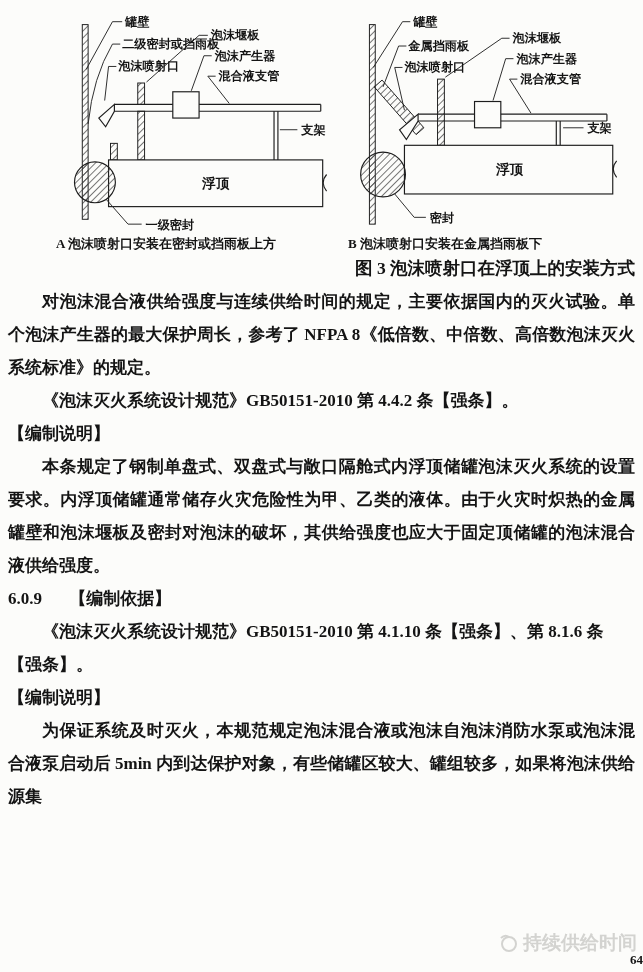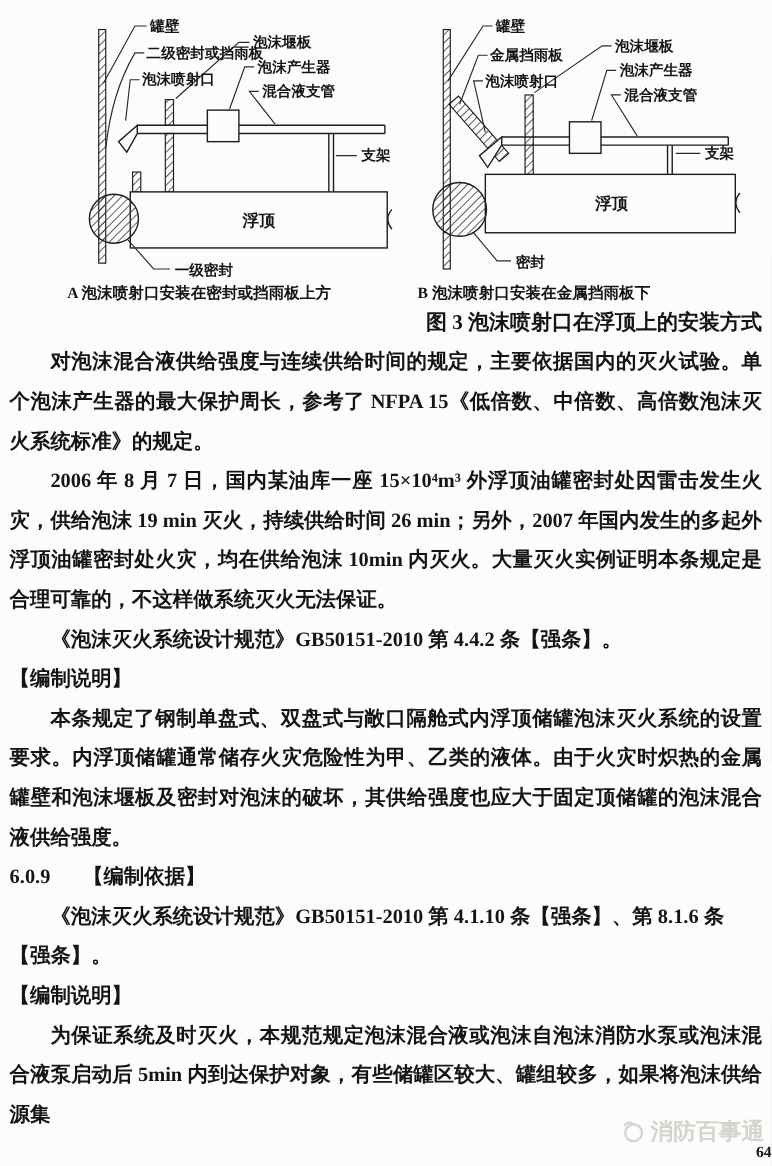--- a/index.html
+++ b/index.html
@@ -162,38 +162,37 @@
         <text x="84" y="219" class="dlabel">密封</text>
       </svg>
       <div class="subcaption">B  泡沫喷射口安装在金属挡雨板下</div>
     </div>
   </div>
 
   <div class="content">
 
     <div class="figtitle">图 3  泡沫喷射口在浮顶上的安装方式</div>
 
-    <p class="body-par">对泡沫混合液供给强度与连续供给时间的规定，主要依据国内的灭火试验。单个泡沫产生器的最大保护周长，参考了 NFPA 15《低倍数、中倍数、高倍数泡沫灭火系统标准》的规定。</p>
+    <p class="body-par">对泡沫混合液供给强度与连续供给时间的规定，主要依据国内的灭火试验。单个泡沫产生器的最大保护周长，参考了 NFPA 8《低倍数、中倍数、高倍数泡沫灭火系统标准》的规定。</p>
 
-    <p class="body-par">2006 年 8 月 7 日，国内某油库一座 15×10⁴m³ 外浮顶油罐密封处因雷击发生火灾，供给泡沫 19 min 灭火，持续供给时间 26 min；另外，2007 年国内发生的多起外浮顶油罐密封处火灾，均在供给泡沫 10min 内灭火。大量灭火实例证明本条规定是合理可靠的，不这样做系统灭火无法保证。</p>
 
     <p class="basis-par">《泡沫灭火系统设计规范》GB50151-2010 第 4.4.2 条【强条】。</p>
     <div>【编制说明】</div>
     <p class="body-par">本条规定了钢制单盘式、双盘式与敞口隔舱式内浮顶储罐泡沫灭火系统的设置要求。内浮顶储罐通常储存火灾危险性为甲、乙类的液体。由于火灾时炽热的金属罐壁和泡沫堰板及密封对泡沫的破坏，其供给强度也应大于固定顶储罐的泡沫混合液供给强度。</p>
 
     <div class="sec-head">
       <span>6.0.9</span><span class="sec-label">【编制依据】</span>
     </div>
     <p class="basis-par">《泡沫灭火系统设计规范》GB50151-2010 第 4.1.10 条【强条】、第 8.1.6 条【强条】。</p>
     <div>【编制说明】</div>
     <p class="body-par">为保证系统及时灭火，本规范规定泡沫混合液或泡沫自泡沫消防水泵或泡沫混合液泵启动后 5min 内到达保护对象，有些储罐区较大、罐组较多，如果将泡沫供给源集</p>
   </div>
 
   <div class="watermark">
     <svg width="22" height="22" viewBox="0 0 22 22">
       <circle cx="12" cy="12" r="7" fill="none" stroke="#d3d3d0" stroke-width="2"></circle>
       <path d="M4,6 q4,-4 8,-1" fill="none" stroke="#d3d3d0" stroke-width="2"></path>
     </svg>
-    <span>消防百事通</span>
+    <span>持续供给时间</span>
   </div>
   <div class="footer-page">64</div>
 
 </div>
 
 </body></html>

